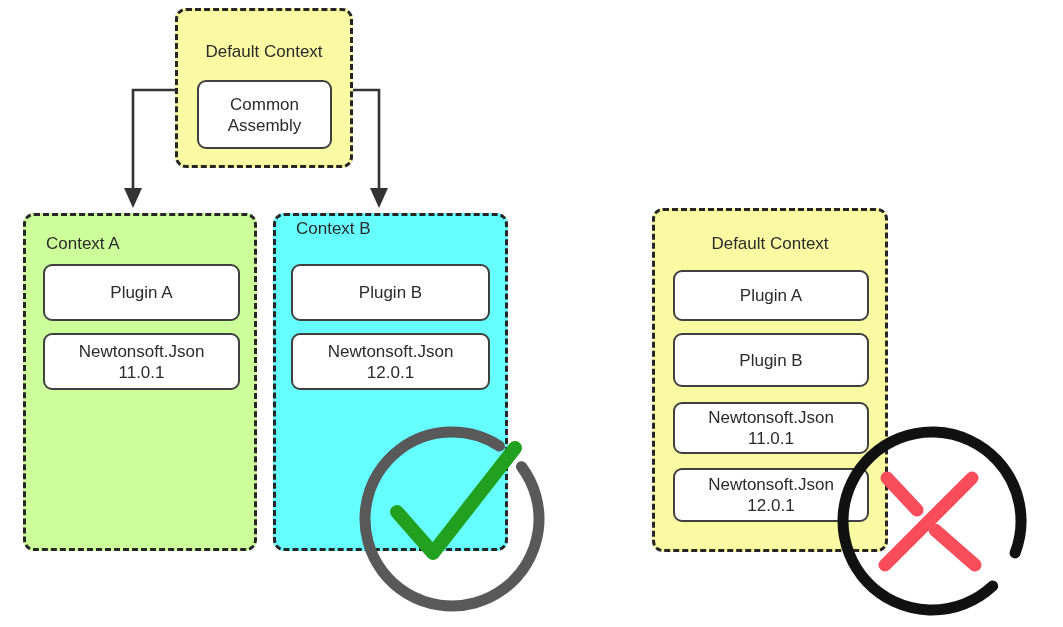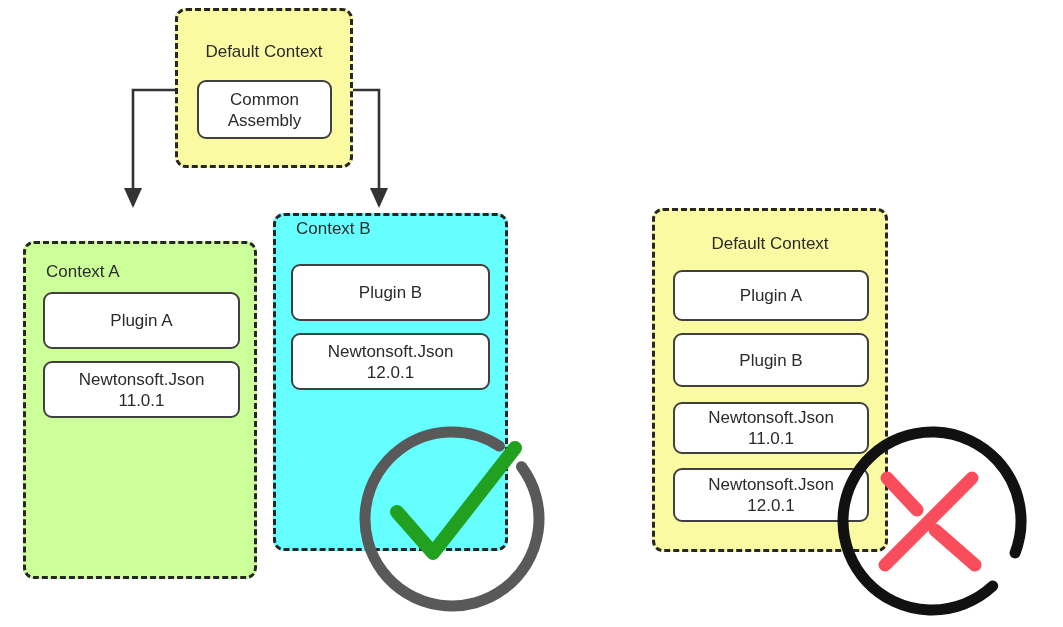--- a/index.html
+++ b/index.html
@@ -76,25 +76,25 @@
       <polygon class="arrow-head" points="133,208 124,188 142,188"></polygon>
     </g>
     <g>
       <polyline class="arrow-line" points="353,90 379,90 379,190"></polyline>
       <polygon class="arrow-head" points="379,208 370,188 388,188"></polygon>
     </g>
   </svg>
 
   <div class="ctx" style="left:175px;top:8px;width:178px;height:160px;background:var(--default-context-fill);">
     <div class="ctx-title centered" style="top:30px;">Default Context</div>
-    <div class="inner" style="left:19px;top:69px;width:135px;height:59px;">Common
+    <div class="inner" style="left:19px;top:69px;width:135px;height:69px;">Common
 Assembly</div>
   </div>
 
-  <div class="ctx" style="left:23px;top:213px;width:234px;height:338px;background:var(--context-a-fill);margin-top:28px;">
+  <div class="ctx" style="left:23px;top:213px;width:234px;height:338px;background:var(--context-a-fill);">
     <div class="ctx-title" style="left:20px;top:17px;">Context A</div>
     <div class="inner" style="left:17px;top:48px;width:197px;height:57px;">Plugin A</div>
     <div class="inner" style="left:17px;top:117px;width:197px;height:57px;">Newtonsoft.Json
 11.0.1</div>
   </div>
 
   <div class="ctx" style="left:273px;top:213px;width:235px;height:338px;background:var(--context-b-fill);">
     <div class="ctx-title" style="left:20px;top:2px;">Context B</div>
     <div class="inner" style="left:15px;top:48px;width:199px;height:57px;">Plugin B</div>
     <div class="inner" style="left:15px;top:117px;width:199px;height:57px;">Newtonsoft.Json

